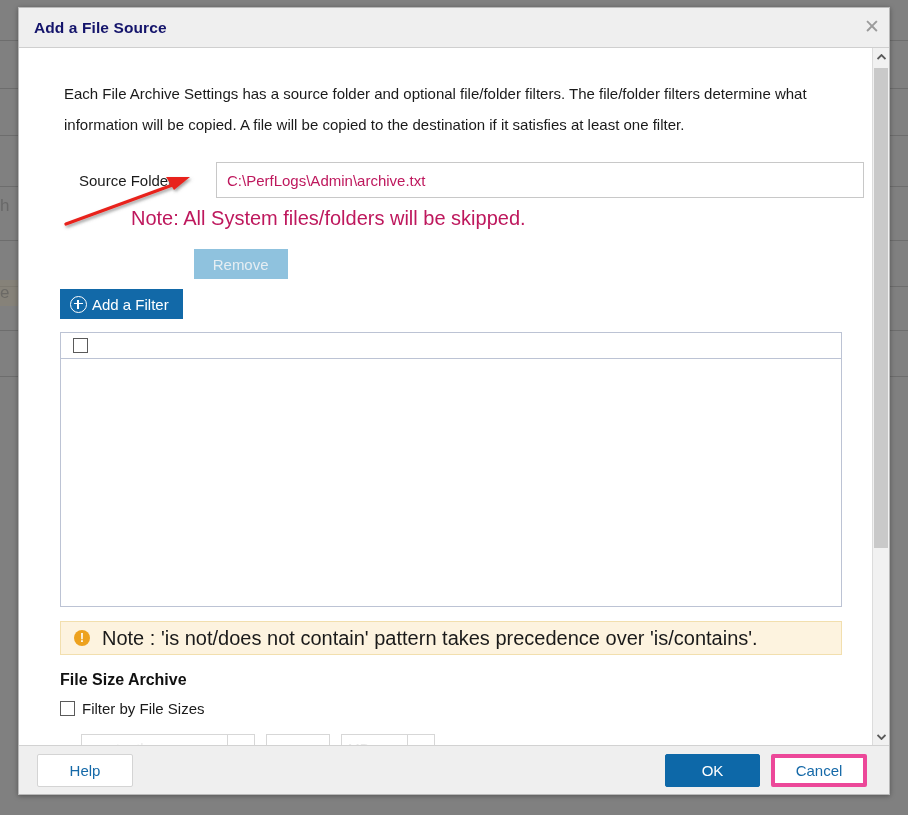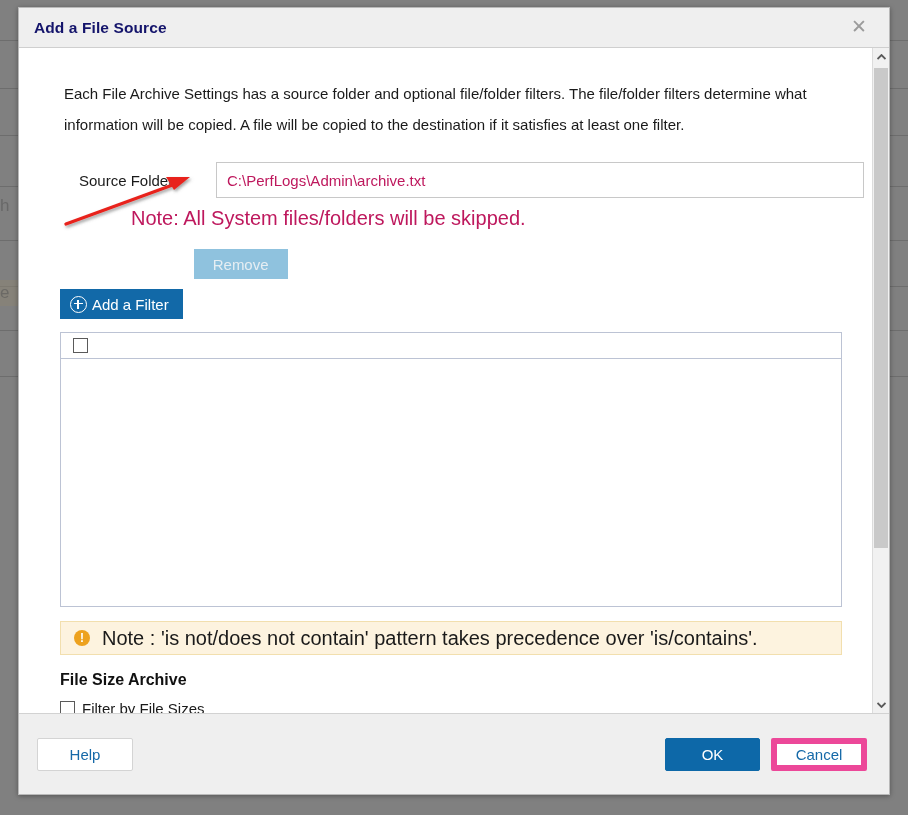--- a/index.html
+++ b/index.html
@@ -50,21 +50,21 @@
   }
 
   
   #title-bar {
     height: 40px;
     background: #efefef;
     border-bottom: 1px solid #cfcfcf;
     display: flex;
     align-items: center;
     justify-content: space-between;
-    padding: 0 19px 0 15px;
+    padding: 0 6px 0 15px;
     flex: 0 0 auto;
     gap: 24px;
   }
   #dialog-title {
     font-size: 15.5px;
     font-weight: bold;
     color: #14146b;
     letter-spacing: .1px;
   }
   #close-icon {
@@ -316,21 +316,21 @@
     margin-left: auto;
   }
   #size-op { width: 174px; }
   #size-value { width: 64px; }
   #size-unit { width: 94px; }
   .size-select .inner-label { opacity: .45; }
 
   
   #footer {
     flex: 0 0 auto;
-    height: 81px;
+    height: 49px;
     background: #efefef;
     border-top: 1px solid #d2d2d2;
     display: flex;
     align-items: center;
     padding: 0 22px 0 18px;
   }
   .btn {
     font-size: 15px;
     font-family: "Liberation Sans", sans-serif;
     height: 33px;
@@ -353,21 +353,21 @@
   }
   #ok-button {
     background: #0d68a8;
     color: #fff;
     border: 1px solid #0d68a8;
     width: 95px;
   }
   #cancel-button {
     background: #fff;
     color: #1569a8;
-    border: 6px solid #ec4899;
+    border: 4px solid #ec4899;
     width: 96px;
   }
 
   
   #annotation-arrow {
     position: absolute;
     left: 0; top: 0;
     width: 908px; height: 815px;
     pointer-events: none;
   }

